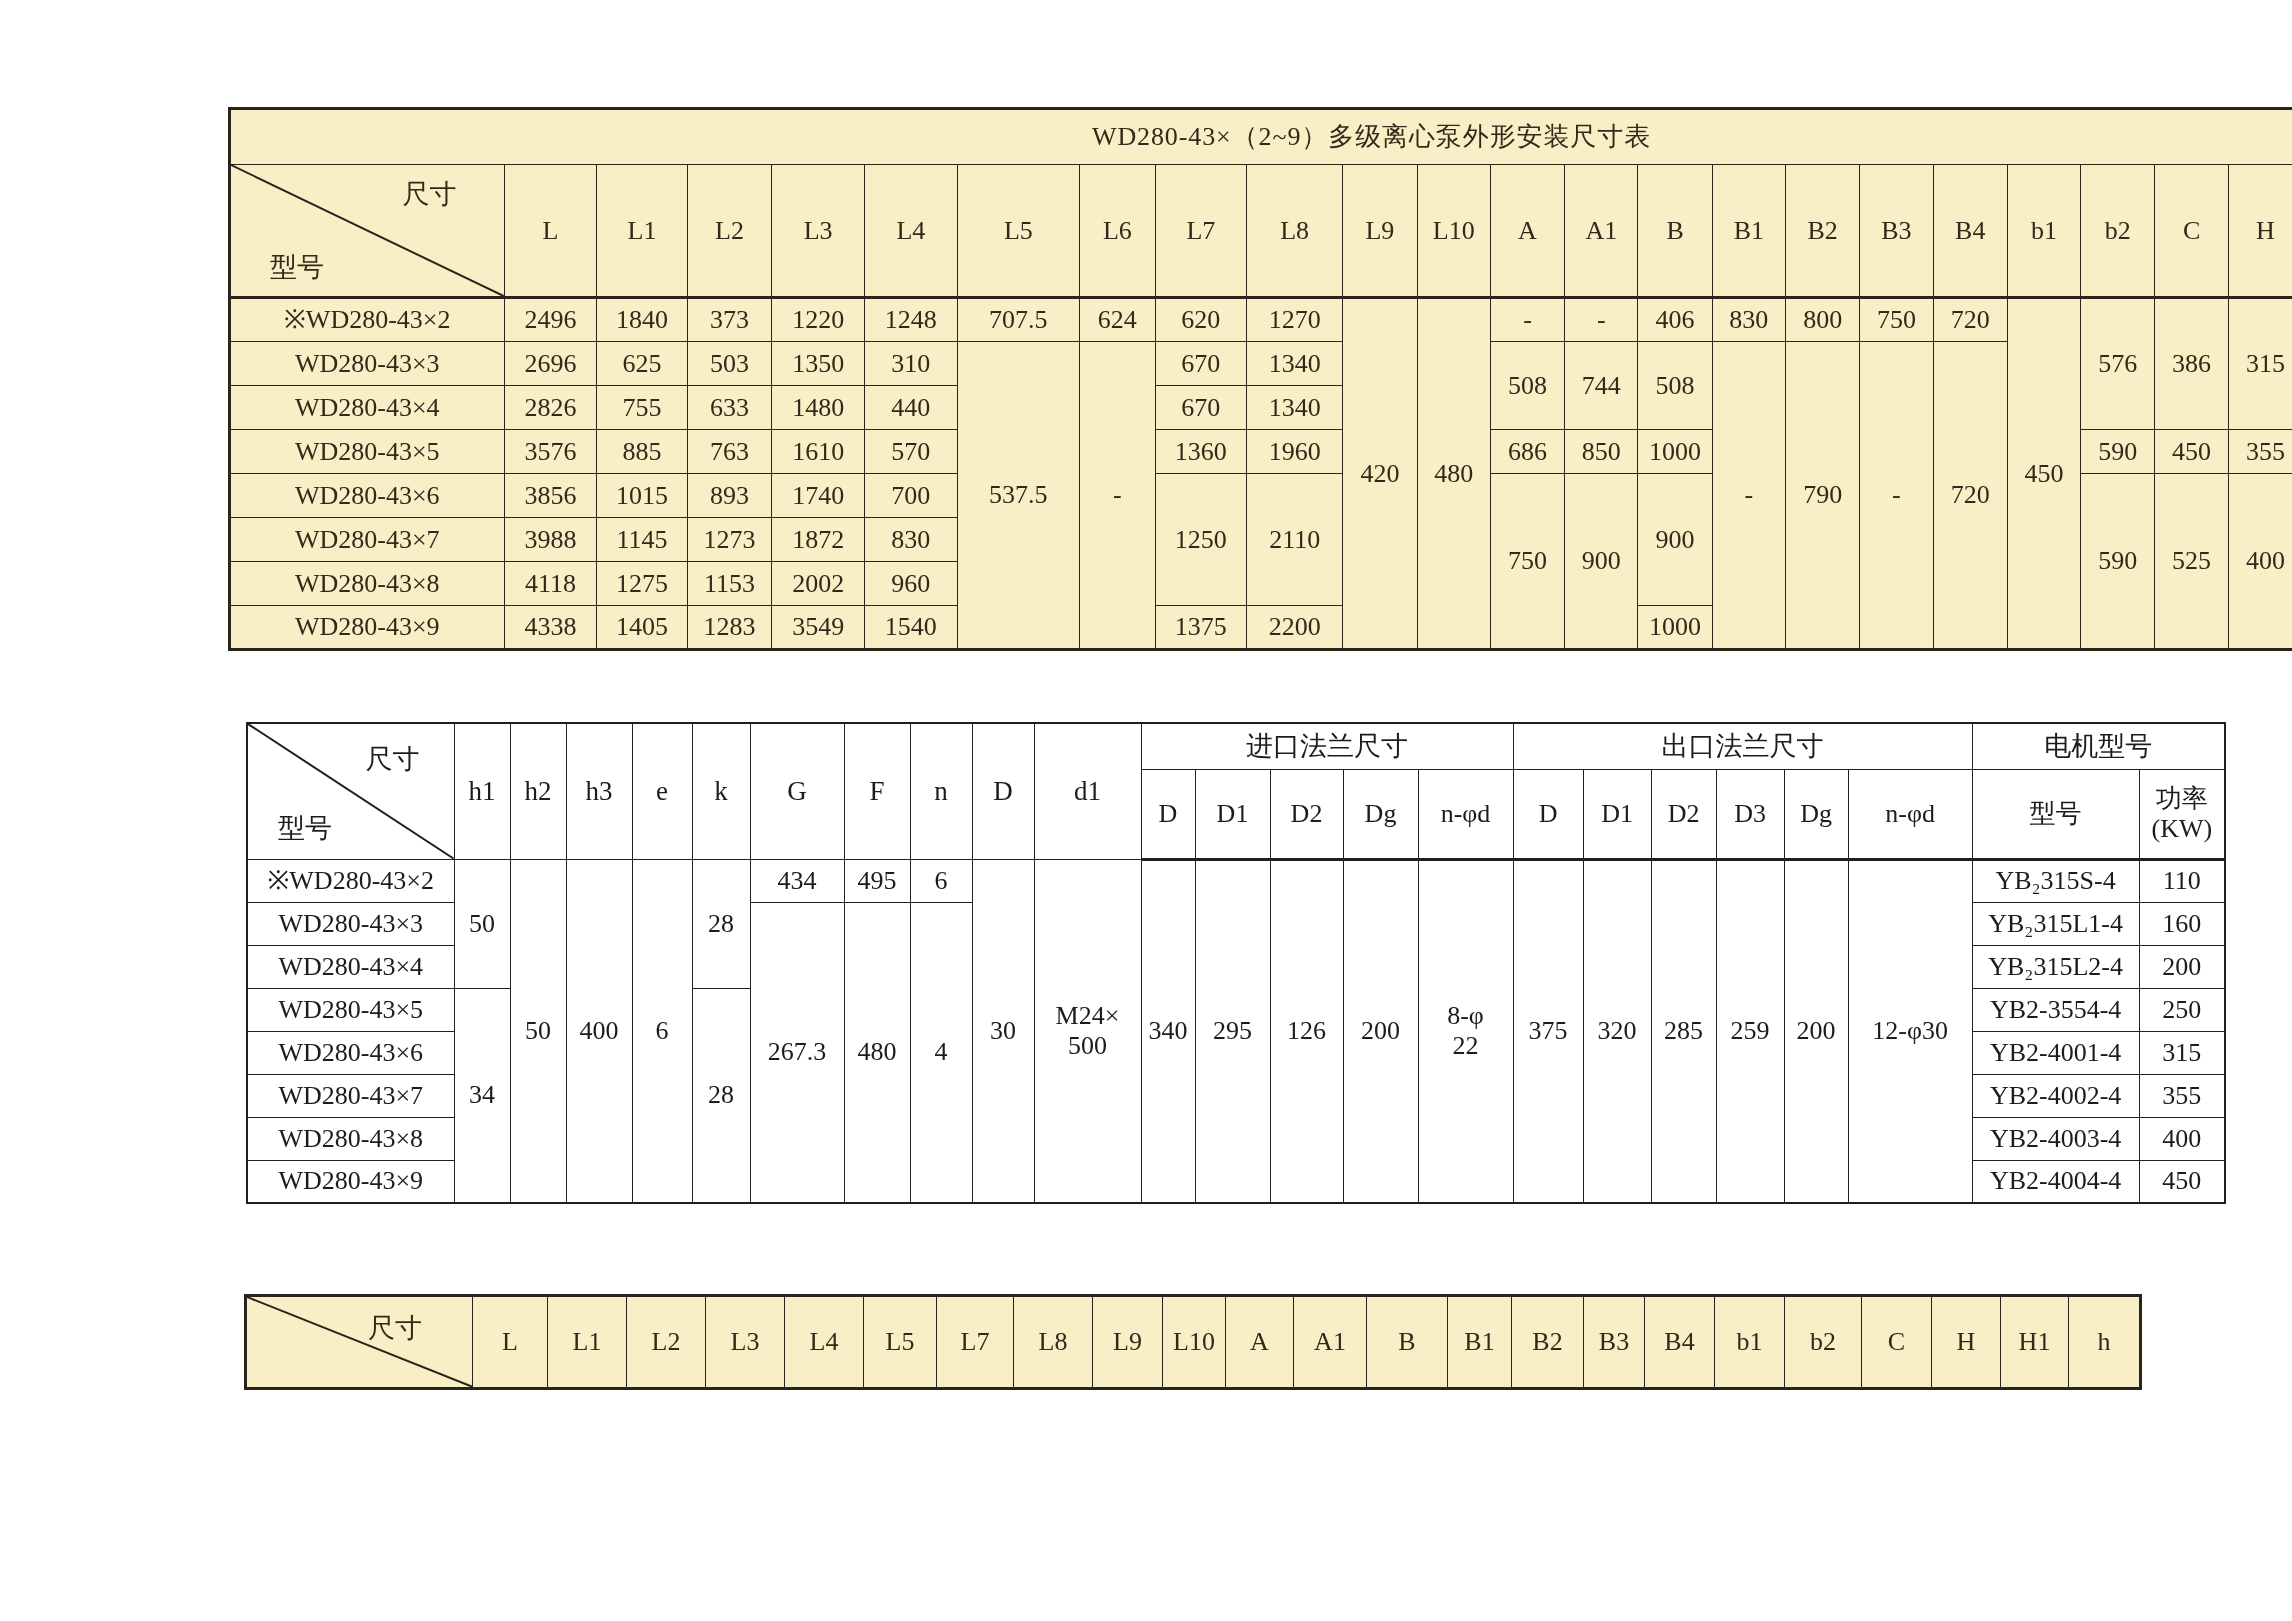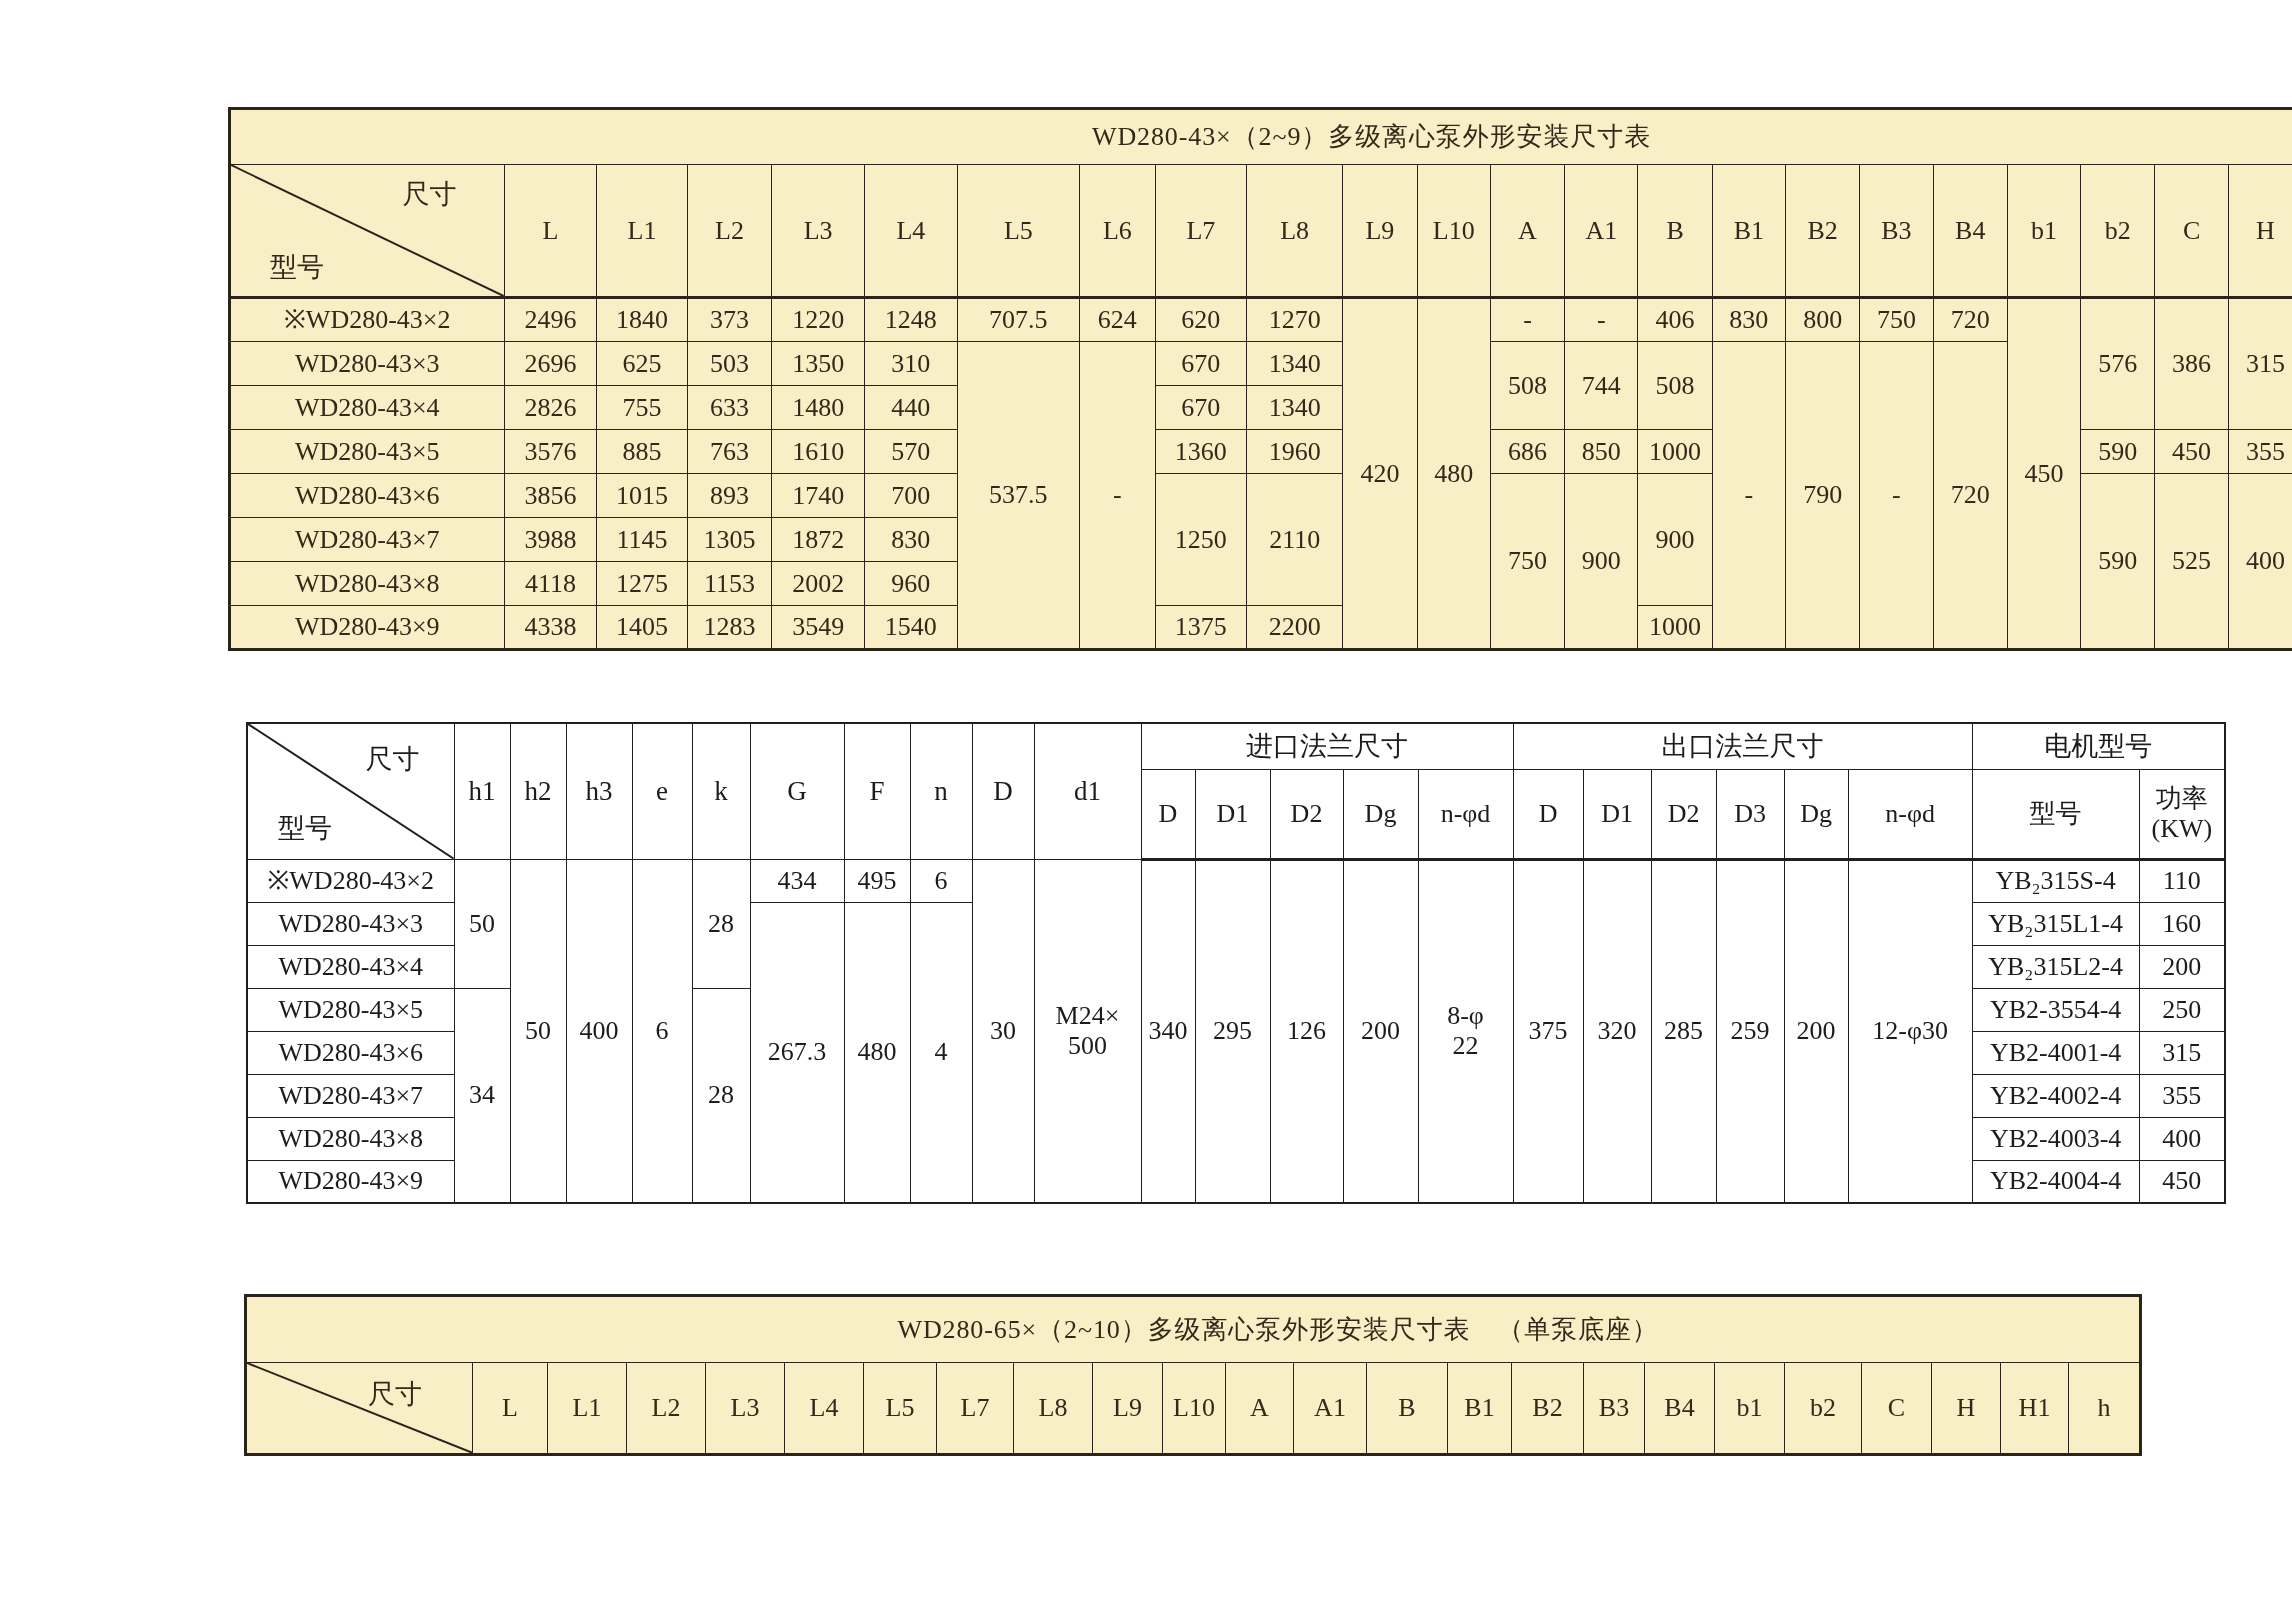--- a/index.html
+++ b/index.html
@@ -191,21 +191,21 @@
     <td rowspan="3">900</td>
     <td rowspan="4">590</td>
     <td rowspan="4">525</td>
     <td rowspan="4">400</td>
     <td rowspan="4">830</td>
   </tr>
   <tr style="height:44px">
     <td class="model-cell">WD280-43×7</td>
     <td>3988</td>
     <td>1145</td>
-    <td>1305</td>
+    <td>1273</td>
     <td>1872</td>
     <td>830</td>
   </tr>
   <tr style="height:44px">
     <td class="model-cell">WD280-43×8</td>
     <td>4118</td>
     <td>1275</td>
     <td>1153</td>
     <td>2002</td>
     <td>960</td>
@@ -382,23 +382,20 @@
       <col style="width:61px">
       <col style="width:70px">
       <col style="width:70px">
       <col style="width:77px">
       <col style="width:70px">
       <col style="width:69px">
       <col style="width:68px">
       <col style="width:72px">
   </colgroup>
   <tbody>
-      <tr style="height:67px">
-    <td class="title-cell t3-title" colspan="24">WD280-65×（2~10）多级离心泵外形安装尺寸表　（单泵底座）</td>
-  </tr>
   <tr class="hdr" style="height:90px">
     <th class="diag diag3">
       <svg viewBox="0 0 100 100" preserveAspectRatio="none">
             <line x1="0" y1="0" x2="100" y2="100" stroke="#2a241a" stroke-width="2" vector-effect="non-scaling-stroke"></line>
           </svg>
       <span class="dim-lbl">尺寸</span>
     </th>
     <th>L</th>
     <th>L1</th>
     <th>L2</th>

